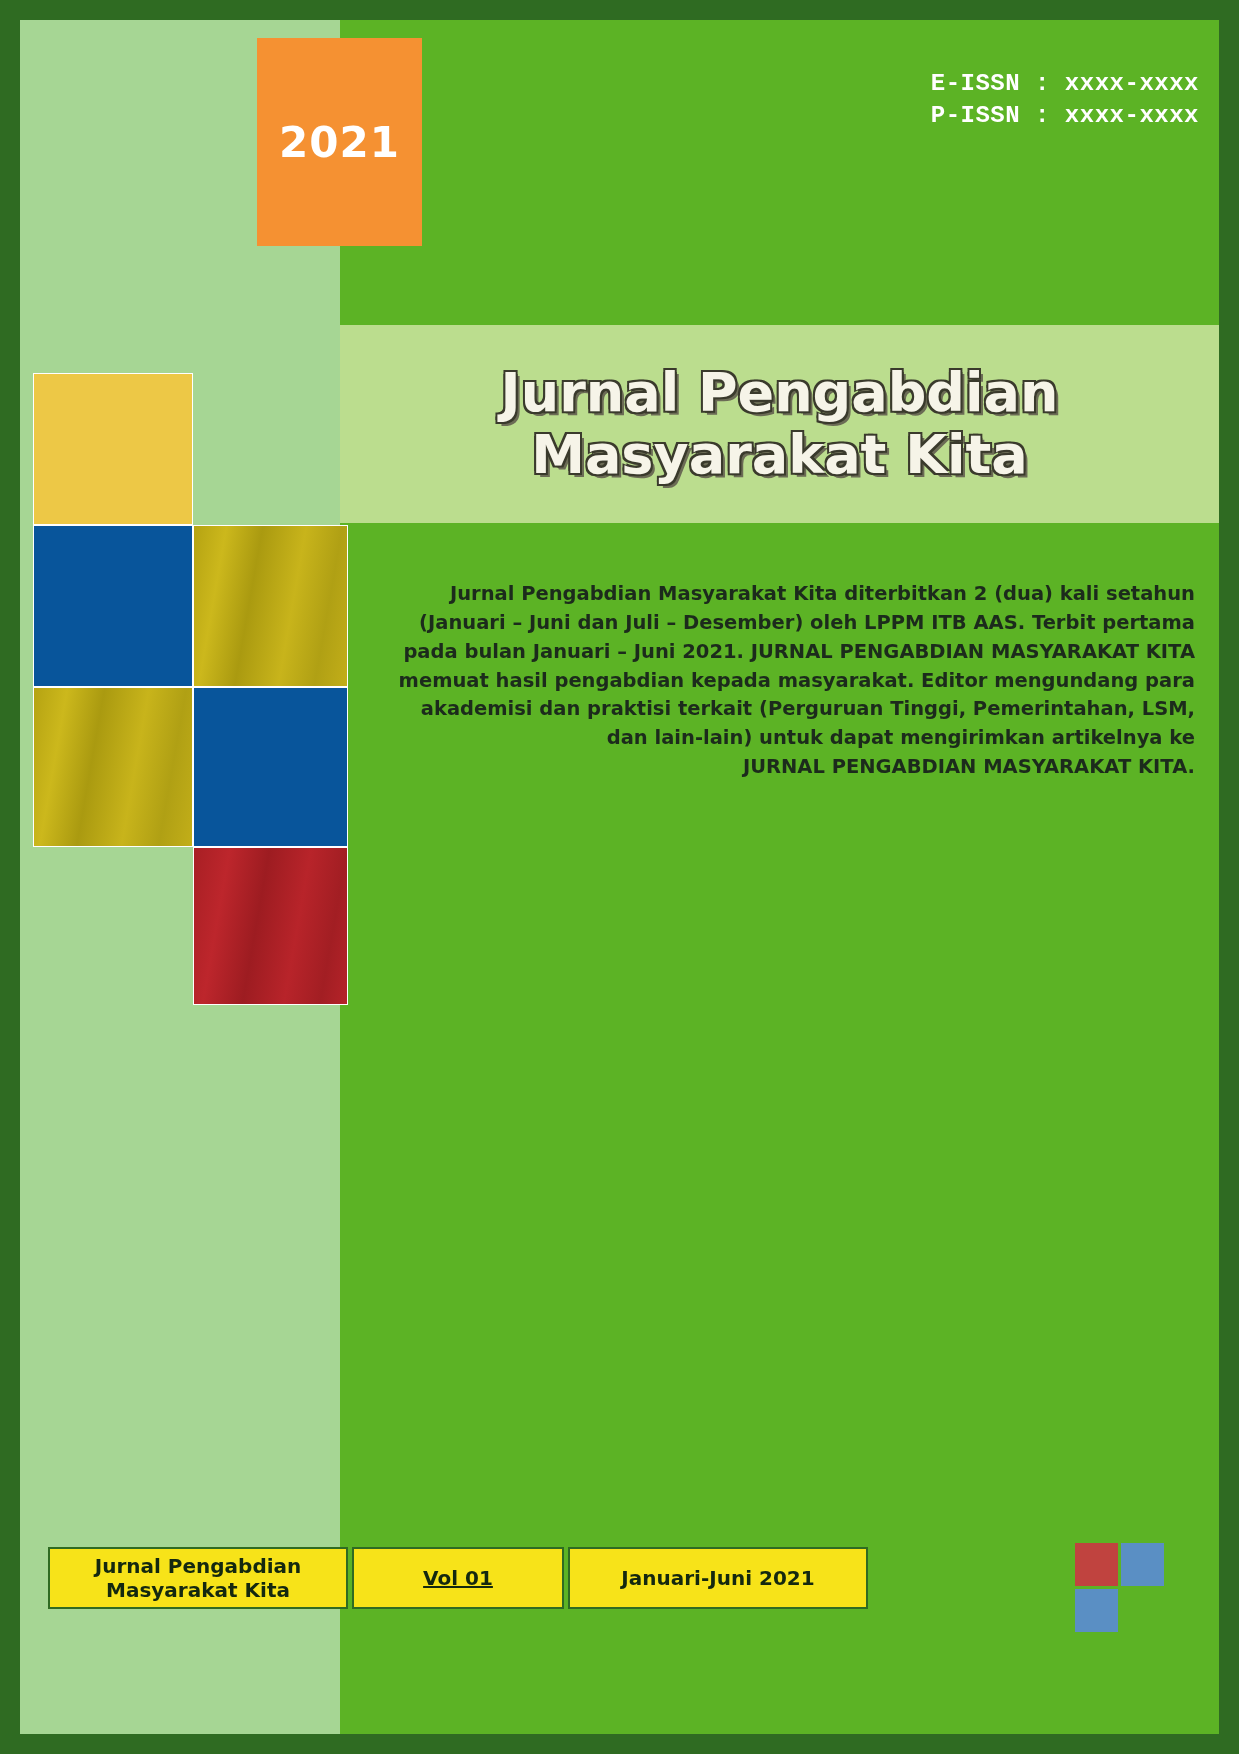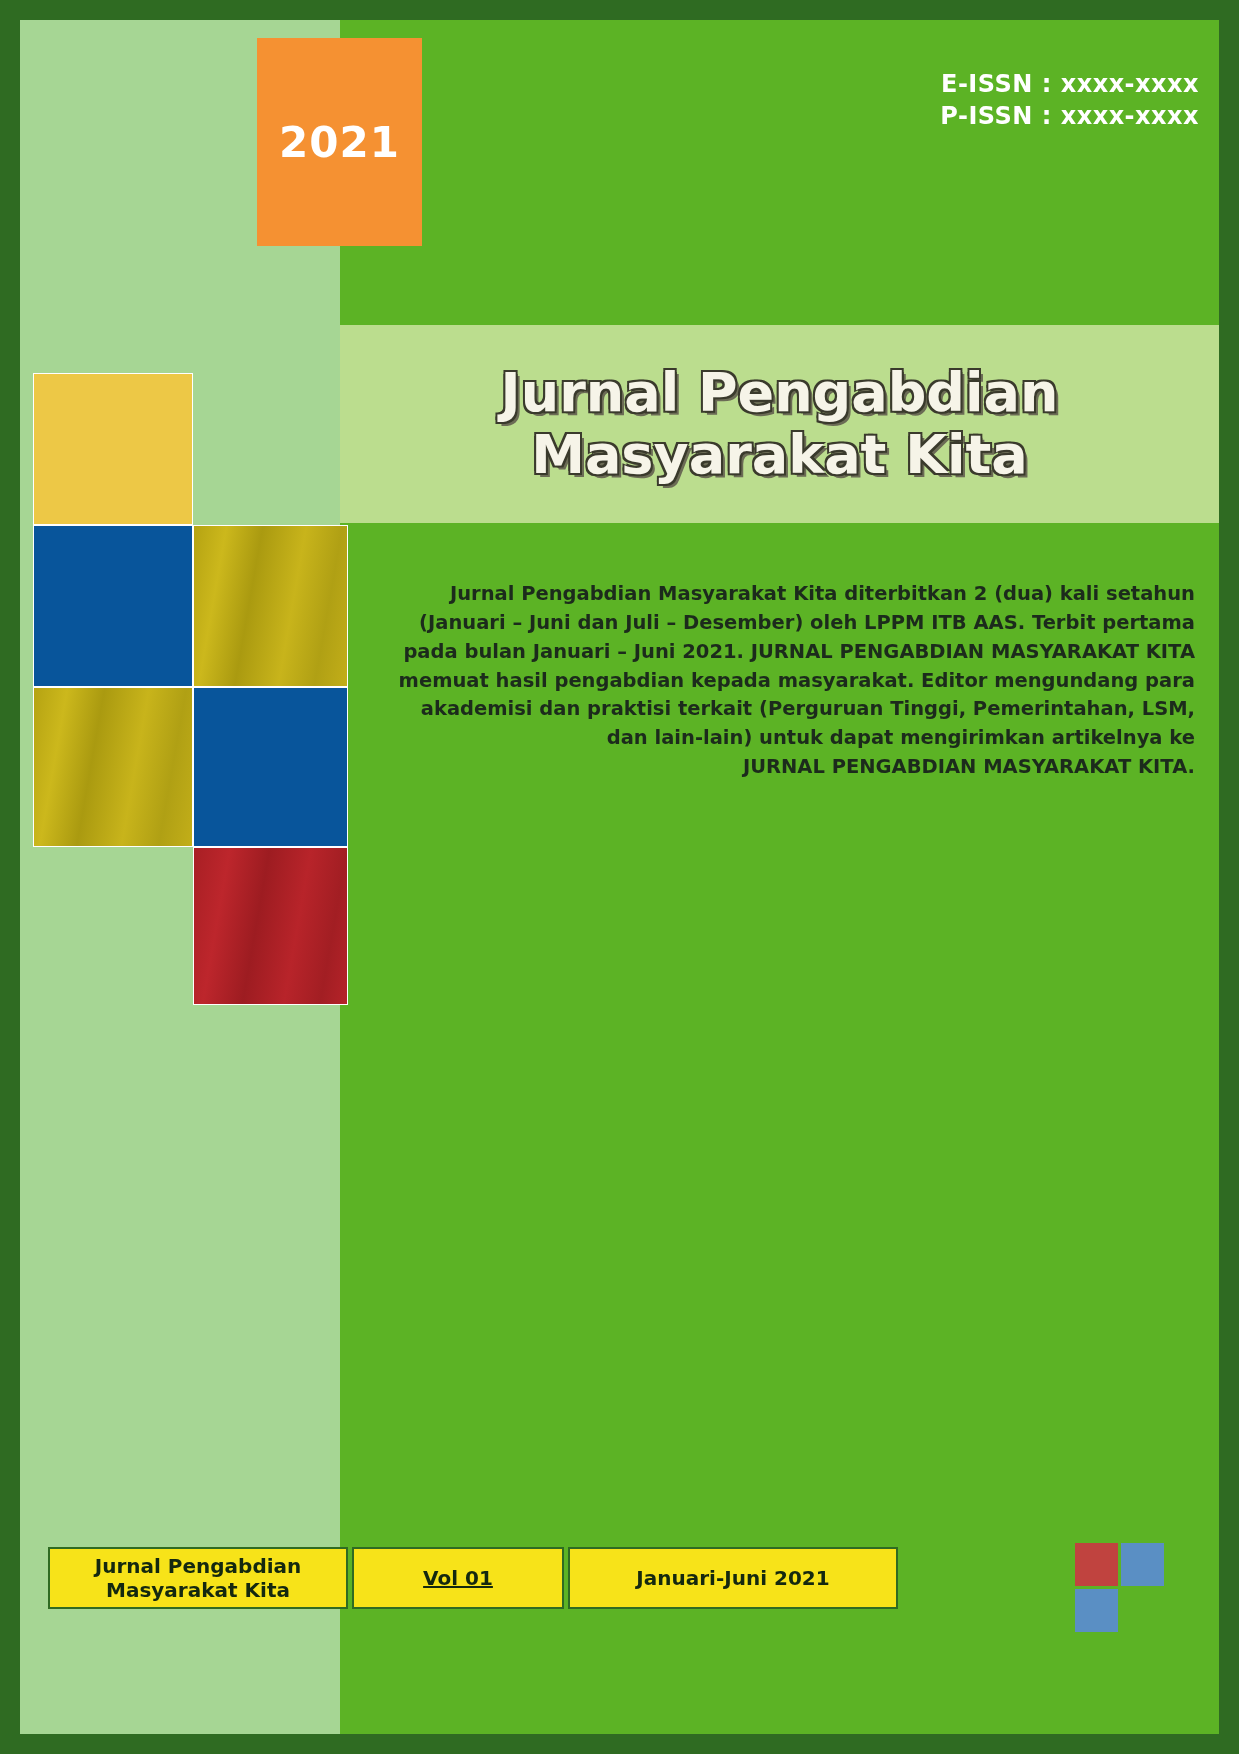--- a/index.html
+++ b/index.html
@@ -66,20 +66,21 @@
   .issn {
     position: absolute;
     right: 20px;
     top: 48px;
     text-align: right;
     color: #ffffff;
     font-size: 24px;
     font-weight: bold;
     line-height: 1.35;
     letter-spacing: 0.5px;
+    font-family: Liberation Mono, monospace;
   }
 
   
   .title-band {
     position: absolute;
     left: 320px;
     top: 305px;
     width: 879px;
     height: 198px;
     background: #bbdd8e;
@@ -200,21 +201,21 @@
     padding: 0 14px;
     text-align: center;
     line-height: 1.2;
   }
   .bar-cell.journal {
     width: 300px;
     flex-direction: column;
   }
   .bar-cell.vol { width: 212px; text-decoration: underline; }
   .bar-cell.issue { width: 190px; }
-  .bar-cell.period { width: 330px; }
+  .bar-cell.period { width: 300px; }
 
   
   .logo-squares {
     position: absolute;
     left: 1055px;
     top: 1523px;
     width: 92px;
     height: 92px;
   }
   .logo-squares div {

